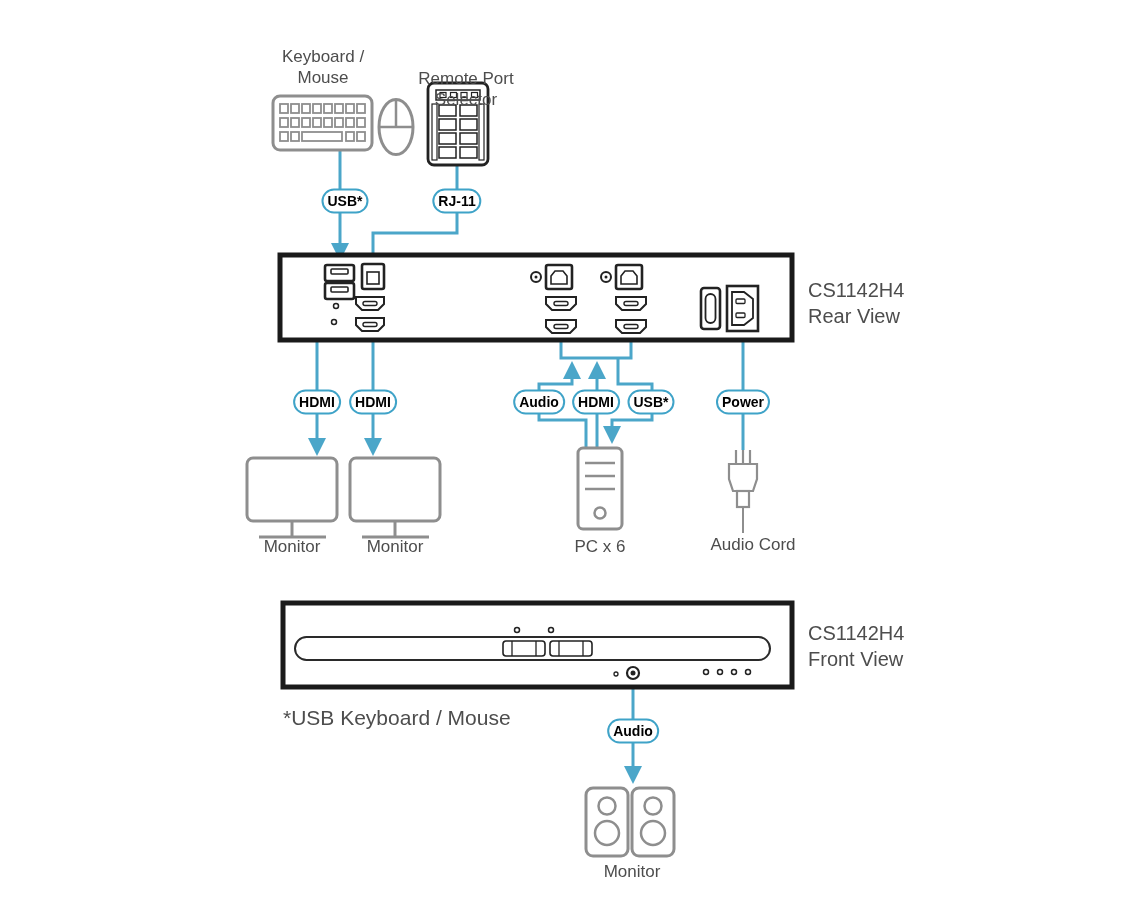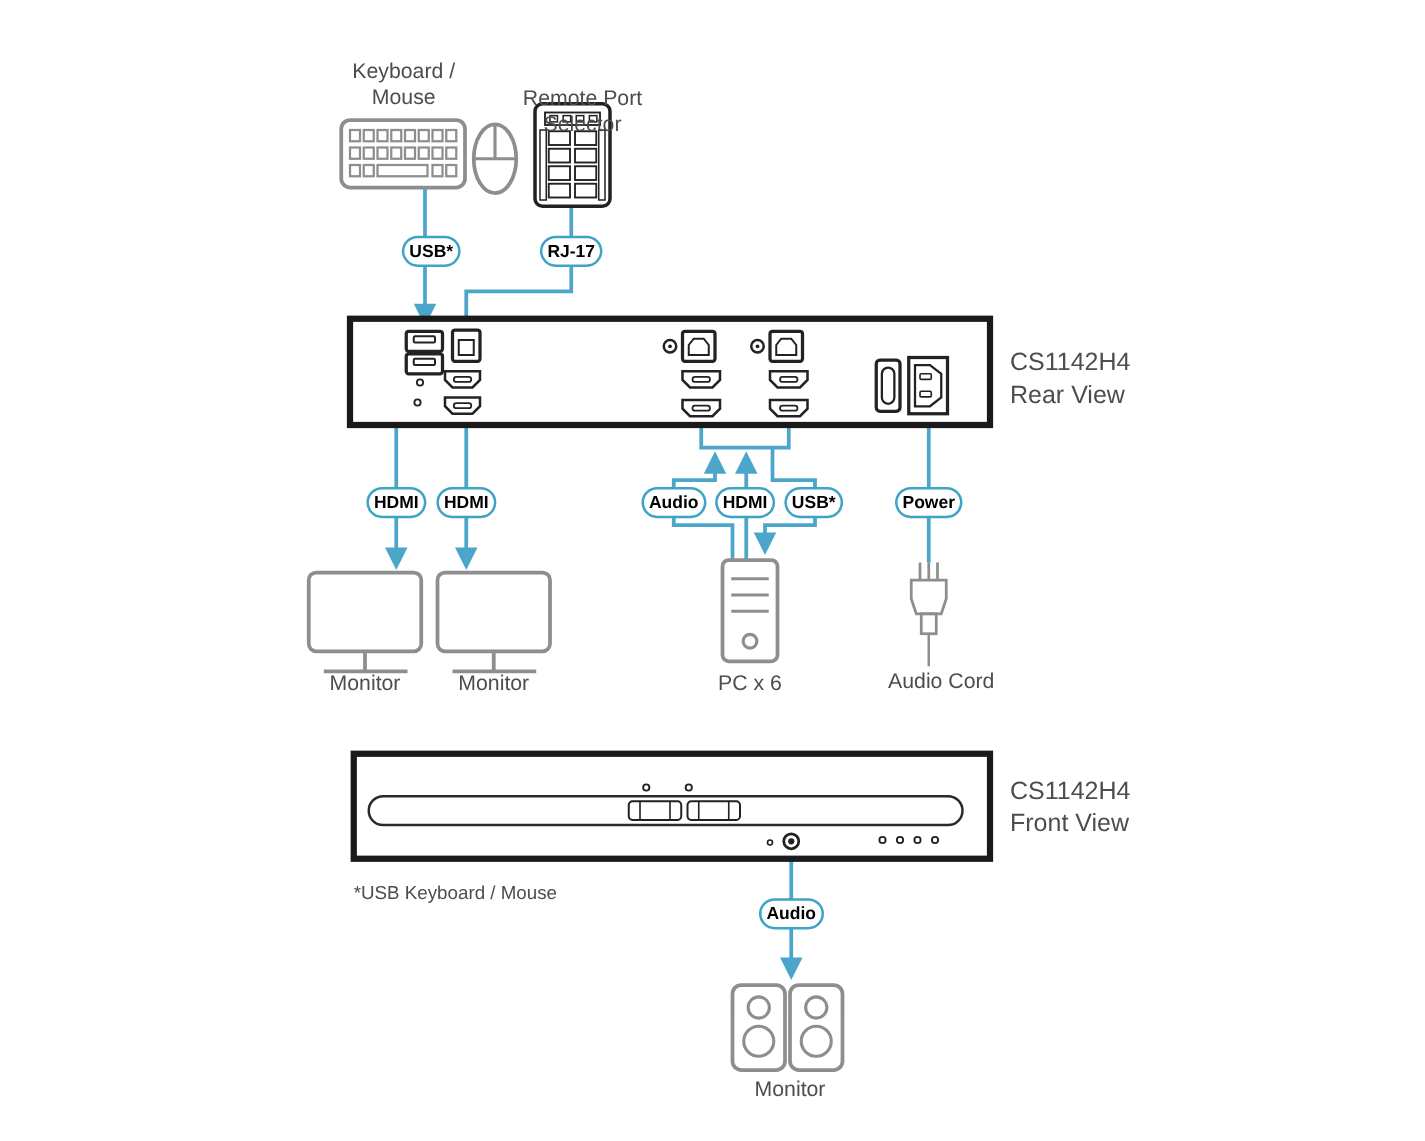--- a/index.html
+++ b/index.html
@@ -23,21 +23,21 @@
   .lbl {
     position:absolute; color:var(--c-label,#4d4d4d); font-size:17px;
     text-align:center; transform:translateX(-50%); white-space:pre-line;
     line-height:21px; z-index:2;
   }
   .panel-lbl {
     position:absolute; color:var(--c-label,#4d4d4d); font-size:20px;
     line-height:26px; text-align:left; white-space:pre-line; z-index:2;
   }
   .footnote {
-    position:absolute; color:var(--c-label,#4d4d4d); font-size:15px;
+    position:absolute; color:var(--c-label,#4d4d4d); font-size:21px;
     white-space:nowrap; z-index:2;
   }
 </style>
 </head>
 <body>
 
 <div id="stage">
 
   <svg width="1140" height="913" viewBox="0 0 1140 913">
 
@@ -253,21 +253,21 @@
       <rect class="sg" x="586" y="788" width="42" height="68" rx="7" stroke-width="3"></rect>
       <circle class="sg" cx="607" cy="806" r="8.5" stroke-width="2.5"></circle>
       <circle class="sg" cx="607" cy="833" r="12" stroke-width="2.5"></circle>
       <rect class="sg" x="632" y="788" width="42" height="68" rx="7" stroke-width="3"></rect>
       <circle class="sg" cx="653" cy="806" r="8.5" stroke-width="2.5"></circle>
       <circle class="sg" cx="653" cy="833" r="12" stroke-width="2.5"></circle>
     </g>
   </svg>
 
   <div class="pill" style="left:345px; top:201px;">USB*</div>
-  <div class="pill" style="left:457px; top:201px;">RJ-17</div>
+  <div class="pill" style="left:457px; top:201px;">RJ-11</div>
   <div class="pill" style="left:317px; top:402px;">HDMI</div>
   <div class="pill" style="left:373px; top:402px;">HDMI</div>
   <div class="pill" style="left:539px; top:402px;">Audio</div>
   <div class="pill" style="left:596px; top:402px;">HDMI</div>
   <div class="pill" style="left:651px; top:402px;">USB*</div>
   <div class="pill" style="left:743px; top:402px;">Power</div>
   <div class="pill" style="left:633px; top:731px;">Audio</div>
 
   <div class="lbl" style="left:323px; top:36px;margin-top:10px;">Keyboard /
 Mouse</div>

